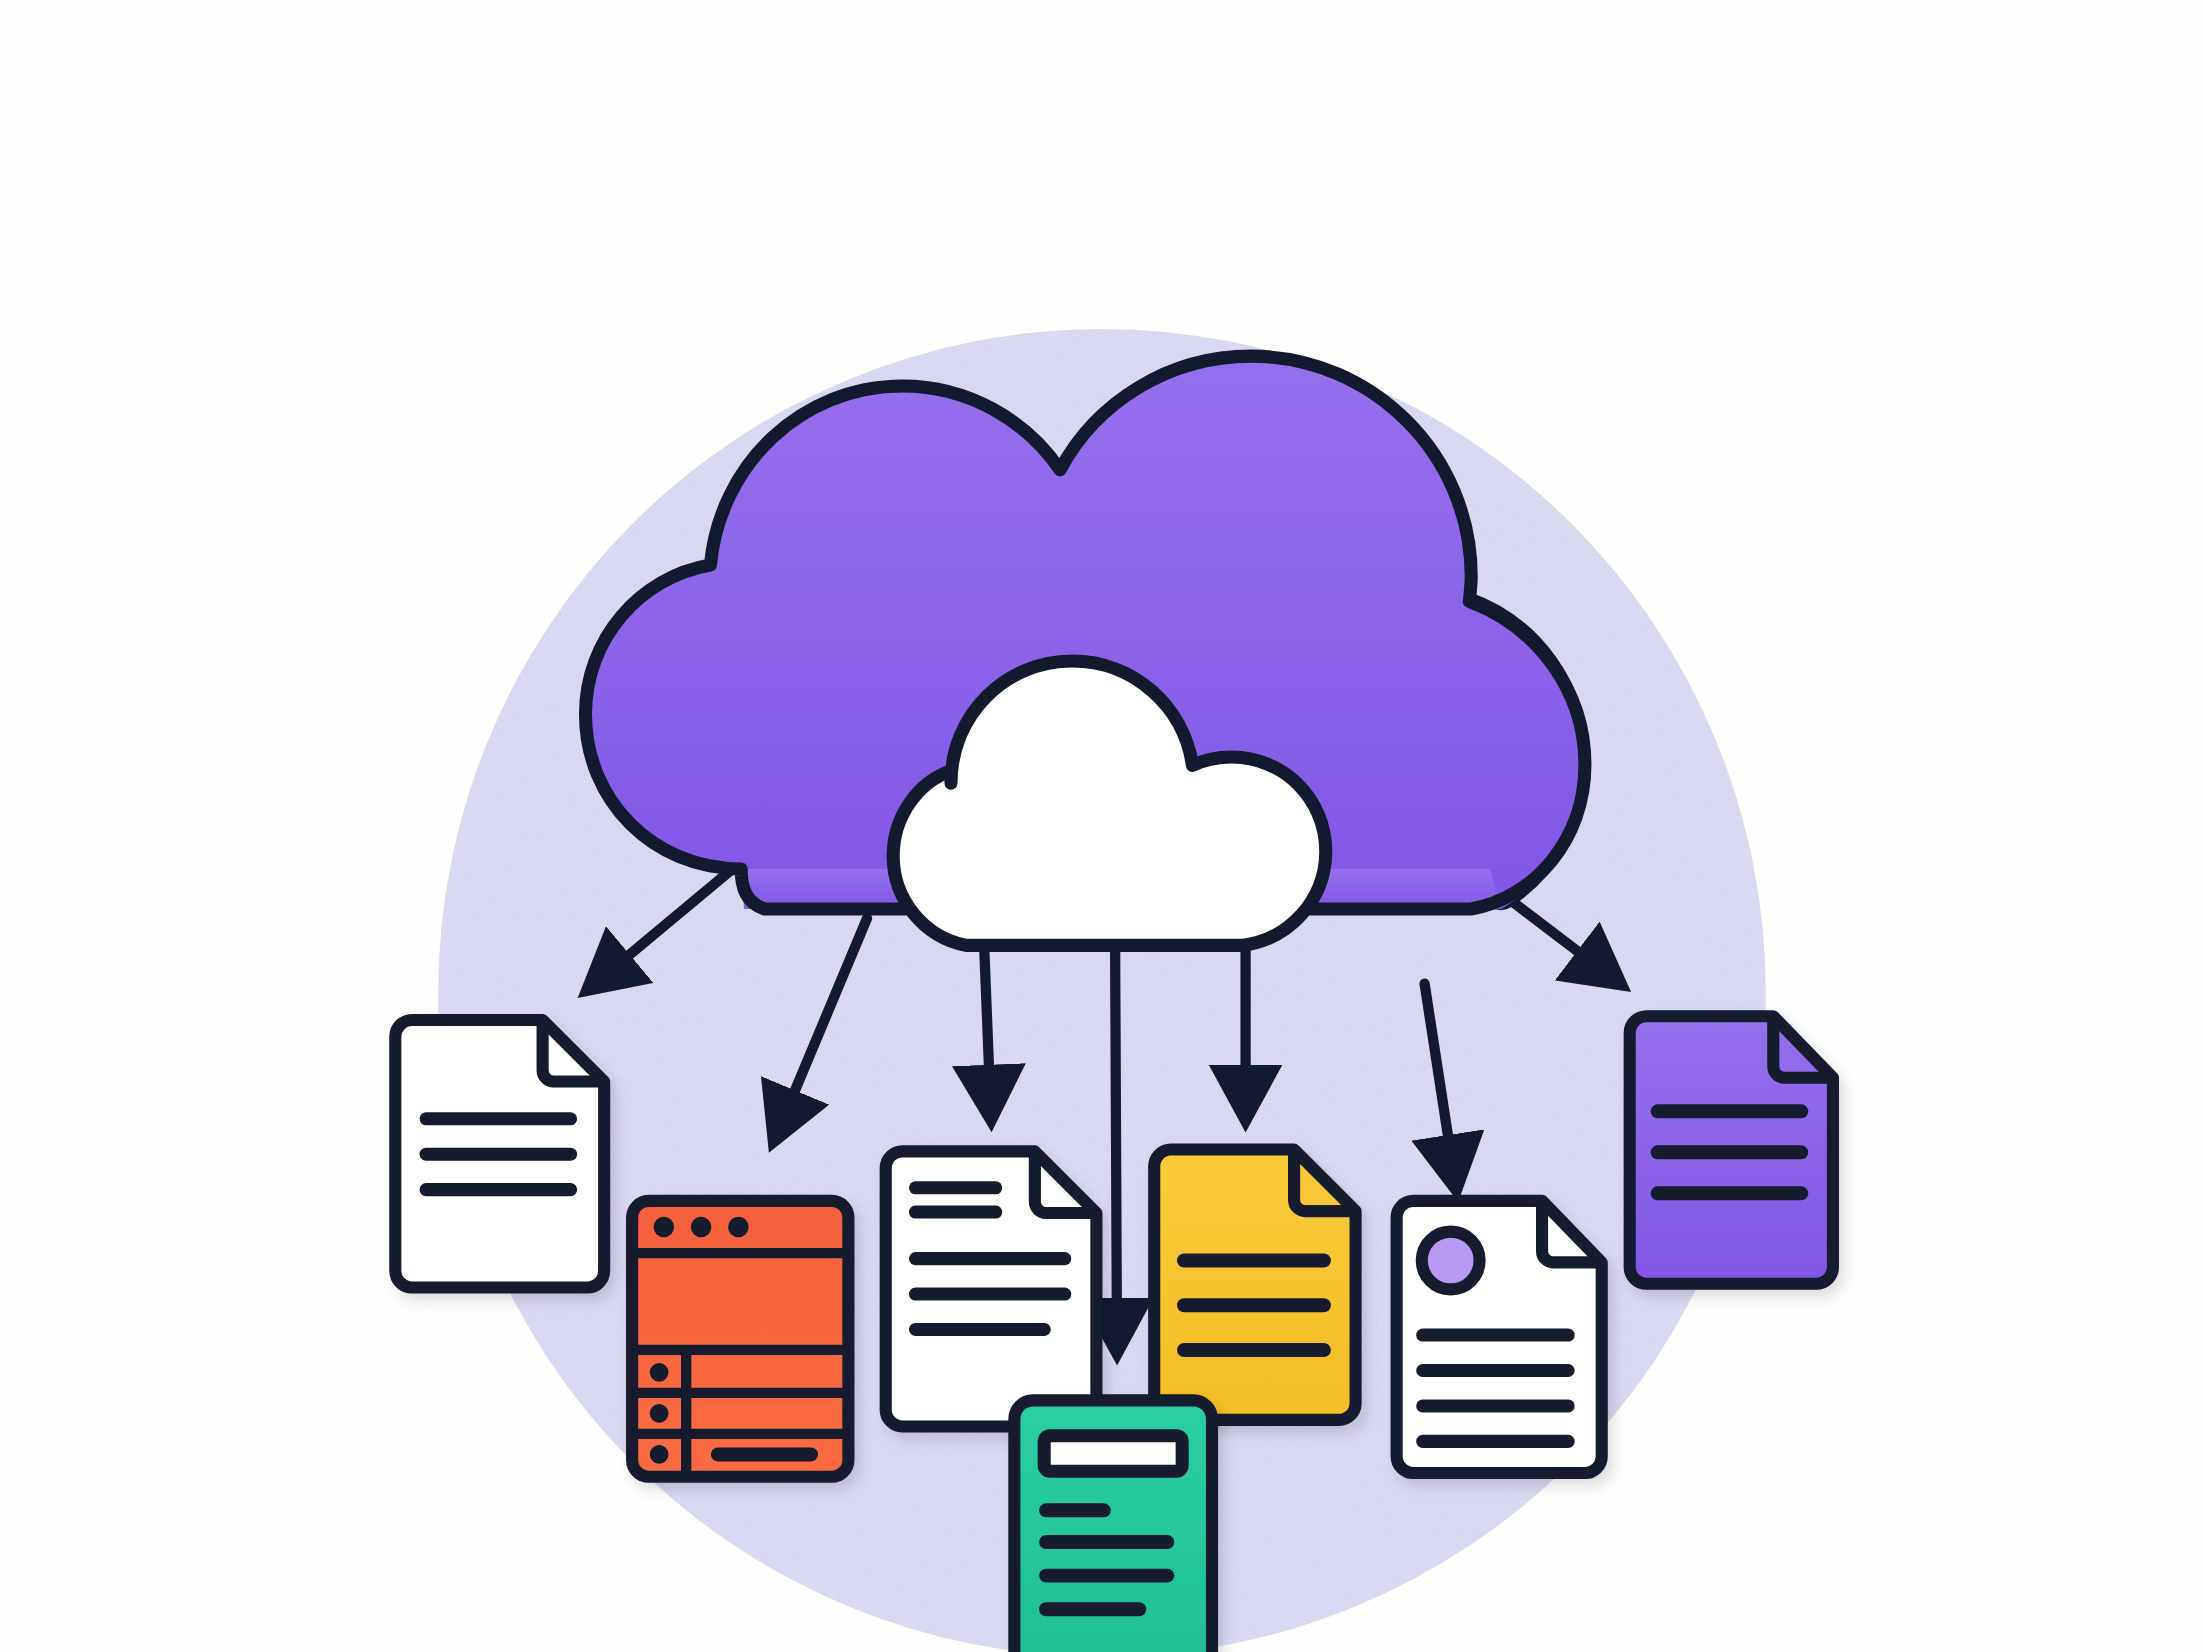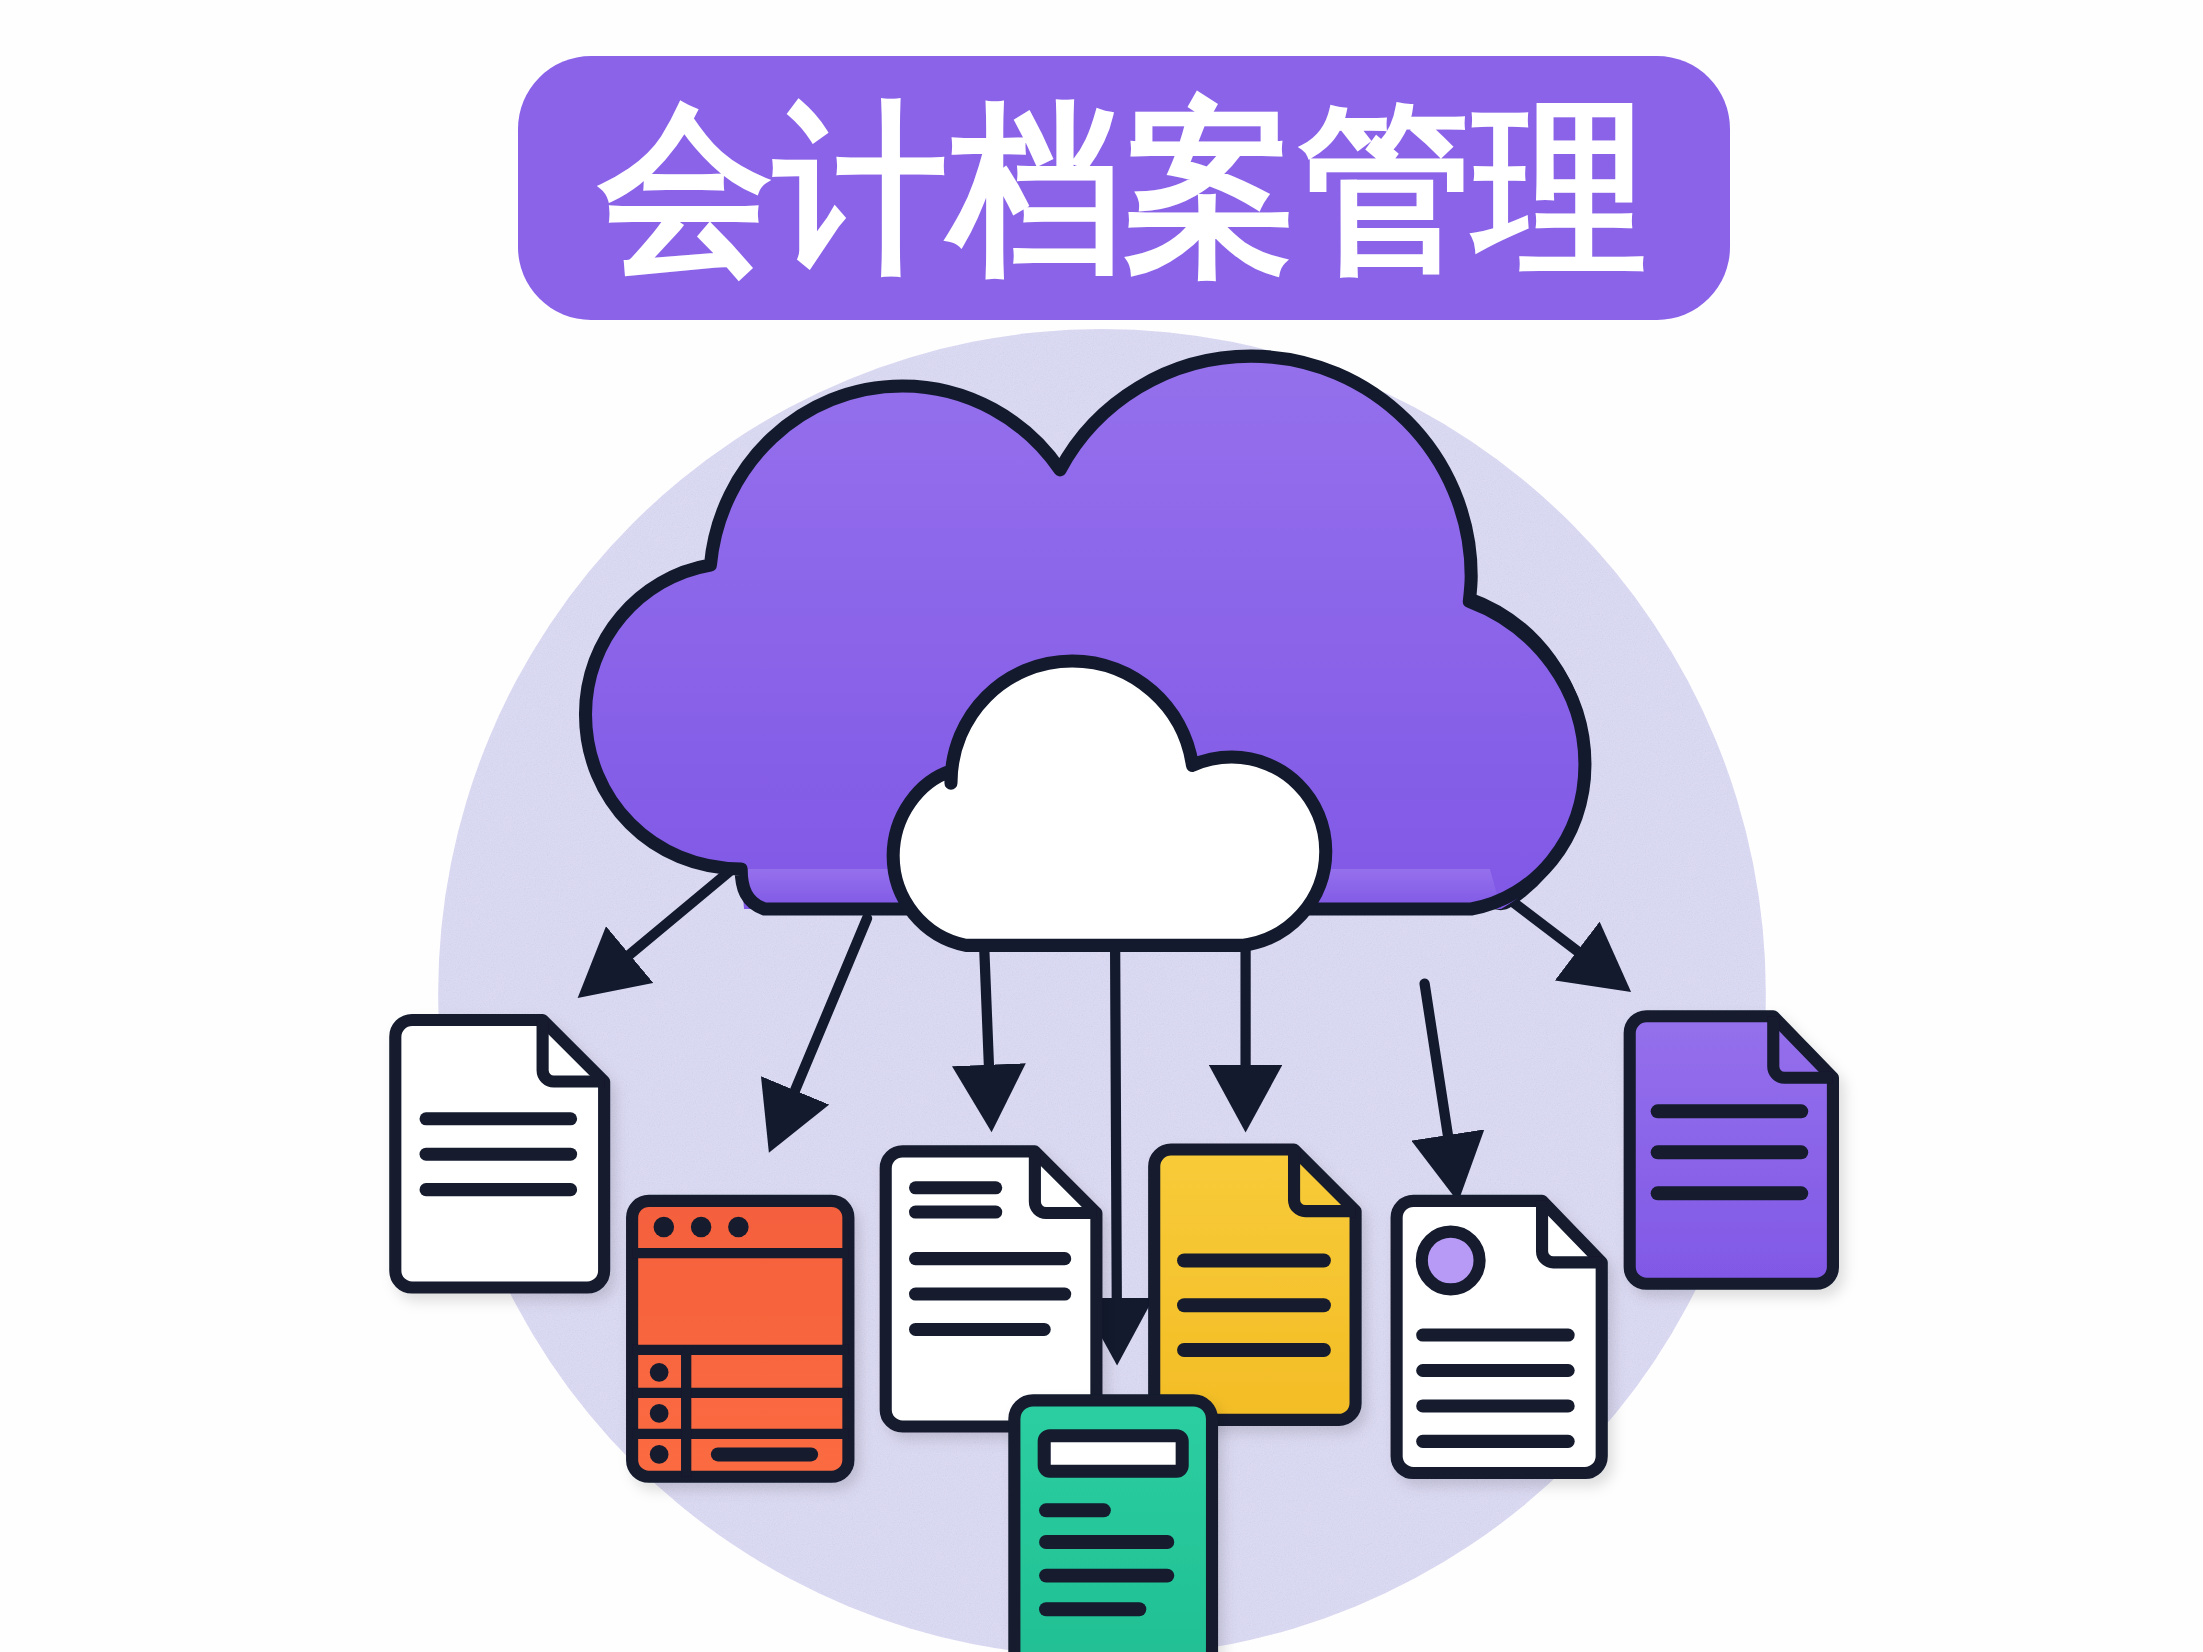--- a/index.html
+++ b/index.html
@@ -279,18 +279,15 @@
                a 18,18 0 0 1 -18,-18 Z" fill="url(#gradPurpleDoc)" stroke="#131a2e" stroke-width="13" stroke-linejoin="round"></path>
       <path d="M 1902,1090 V 1144 a 12,12 0 0 0 12,12 H 1966" fill="none" stroke="#131a2e" stroke-width="13" stroke-linejoin="round"></path>
       <g stroke="#131a2e" stroke-width="15" stroke-linecap="round">
         <line x1="1778" y1="1192" x2="1932" y2="1192"></line>
         <line x1="1778" y1="1236" x2="1932" y2="1236"></line>
         <line x1="1778" y1="1280" x2="1932" y2="1280"></line>
       </g>
     </g>
   </svg>
 
-  <div id="title-banner">
-    <div id="title-text">会计档案管理</div>
-  </div>
 
 </div>
 
 
 </body></html>

